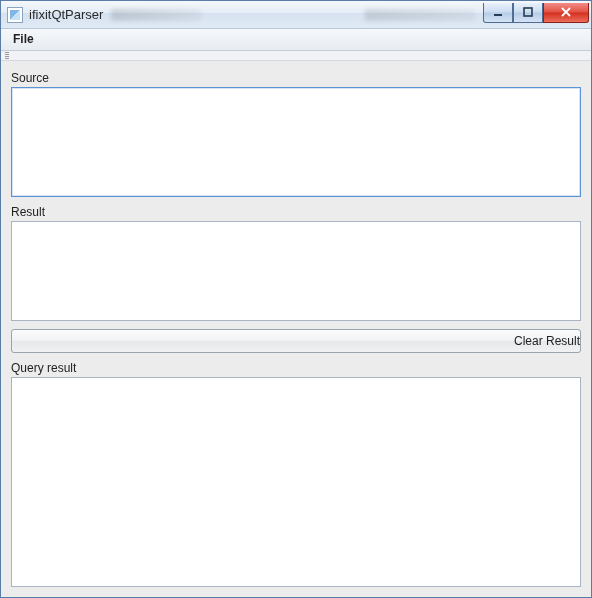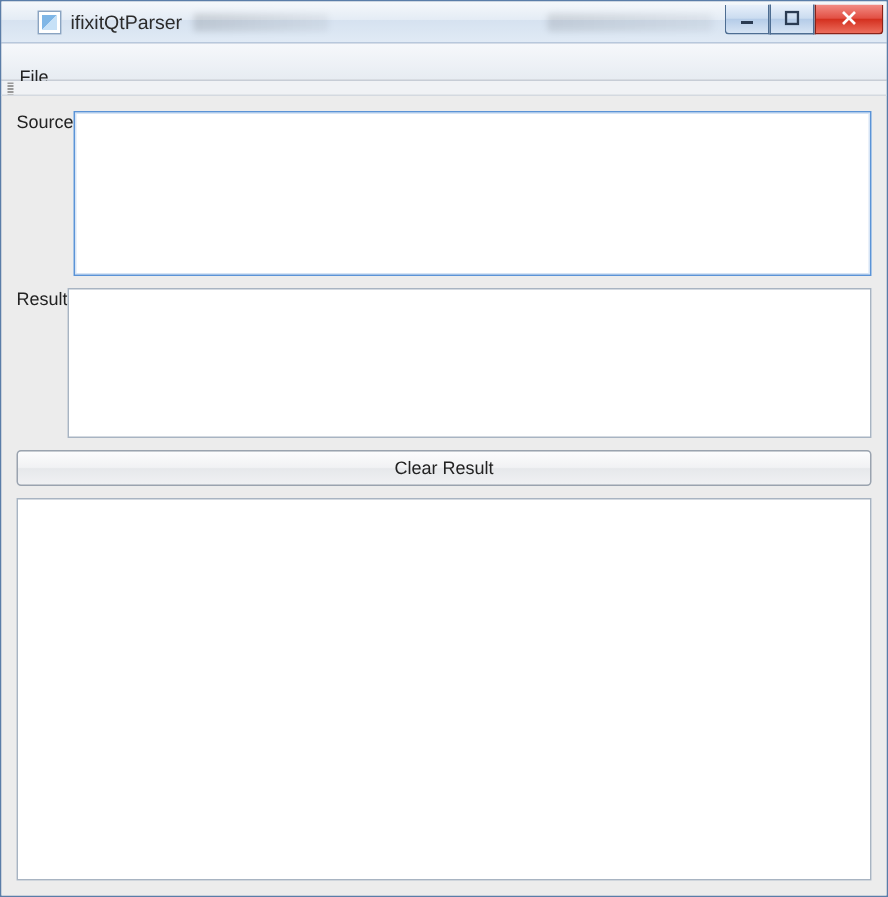--- a/index.html
+++ b/index.html
@@ -19,21 +19,21 @@
     box-shadow: 0 0 1px rgba(0,0,0,0.3);
     display: flex;
     flex-direction: column;
   }
   .titlebar {
     height: 28px;
     background: linear-gradient(to bottom, #f5f8fb 0%, #e4ecf5 45%, #d6e2f0 46%, #e0eaf5 100%);
     border-bottom: 1px solid #b8c8dc;
     display: flex;
     align-items: center;
-    padding: 0 2px 0 24px;
+    padding: 0 2px 0 6px;
     position: relative;
   }
   .titlebar .app-icon {
     width: 16px; height: 16px;
     background: #fff;
     border: 1px solid #8aa4c2;
     position: relative;
     margin-right: 6px;
     flex: 0 0 auto;
   }
@@ -91,21 +91,22 @@
     border-color: #8a2318;
     color: #fff;
     border-radius: 0 0 3px 0;
   }
   .menubar {
     height: 22px;
     background: linear-gradient(to bottom, #f6f8fb, #e7ecf2);
     border-bottom: 1px solid #c7cdd6;
     display: flex;
     align-items: stretch;
-    padding: 12px 4px;
+    padding: 0 4px;
+    font-weight: bold;
   }
   .menu-item {
     padding: 3px 8px;
     color: #222;
     cursor: default;
   }
   .toolbar-strip {
     height: 10px;
     border-bottom: 1px solid #d4d9e0;
     background: #f0f2f5;
@@ -152,24 +153,25 @@
   .qt-button {
     flex: 1;
     height: 24px;
     background: linear-gradient(to bottom, #fcfcfd 0%, #f1f2f4 48%, #e6e8eb 52%, #f0f1f3 100%);
     border: 1px solid #9aa3af;
     border-radius: 3px;
     color: #222;
     font-family: inherit;
     font-size: 12px;
     cursor: default;
+    text-align: right;
   }
   .section {
     display: flex;
-    flex-direction: row;
+    flex-direction: column;
   }
   .section.grow { flex: 1; }
 </style>
 </head>
 <body>
 
 <div class="window">
 
   <div class="titlebar">
     <div class="app-icon"></div>
@@ -213,17 +215,18 @@
     <div class="section">
       <div class="field-label">Result</div>
       <textarea class="textarea query-box" style=""></textarea>
     </div>
 
     <div class="button-row">
       <button class="qt-button">Clear Result</button>
     </div>
 
     <div class="section grow">
+      <div class="field-label">Query result</div>
       <textarea class="textarea result-box" style=""></textarea>
     </div>
 
   </div>
 </div>
 
 </body></html>

